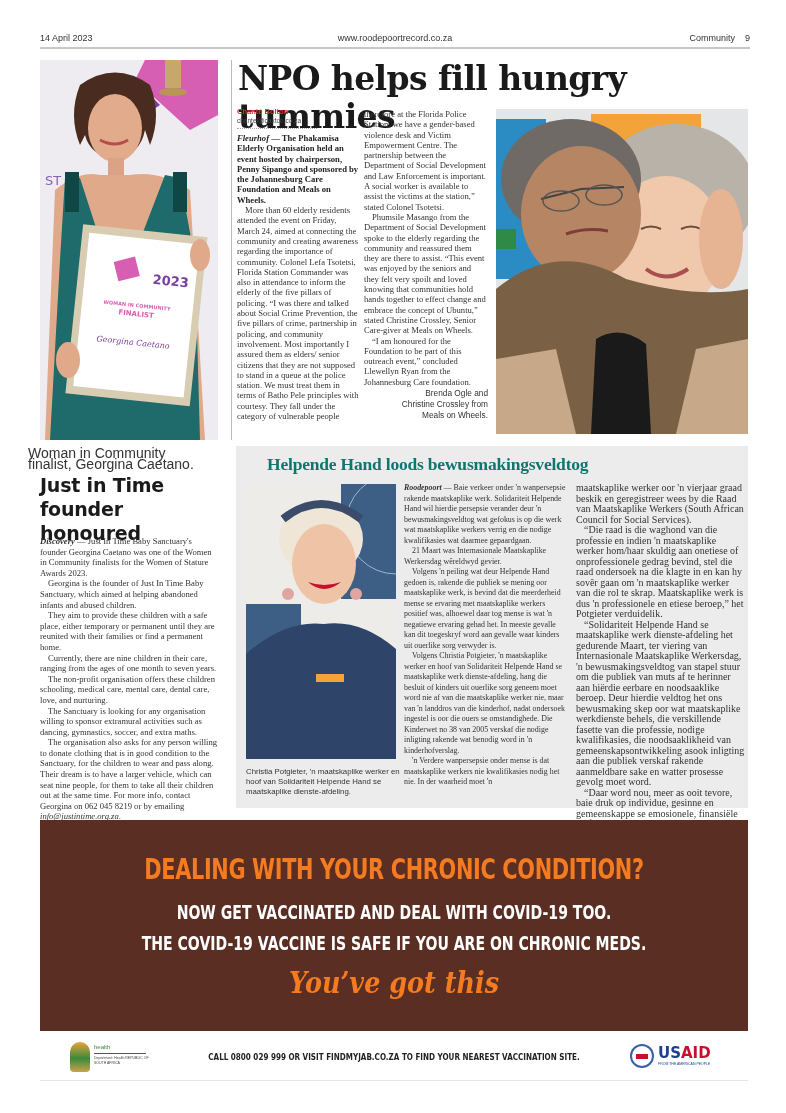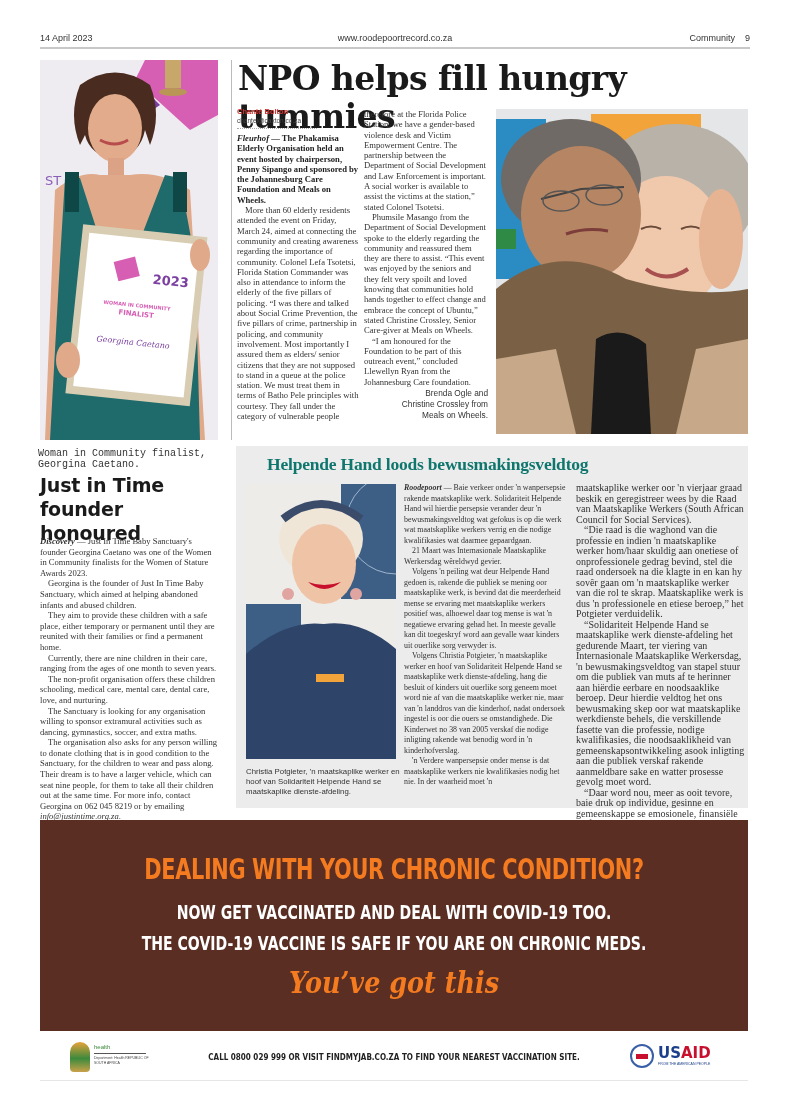--- a/index.html
+++ b/index.html
@@ -10,21 +10,21 @@
   .folio { top: 33px; left: 40px; width: 710px; height: 14px; font-family: "Liberation Sans Narrow", "Liberation Sans", sans-serif; font-size: 9px; color: #333; }
   .folio .date { position: absolute; left: 0; top: 0; }
   .folio .url { position: absolute; left: 0; right: 0; text-align: center; top: 0; }
   .folio .section { position: absolute; right: 0; top: 0; }
   .folio .section span { margin-left: 10px; }
   .folio-rule { top: 47px; left: 40px; width: 710px; height: 2px; background: #c8c8c8; }
 
   
   .photo-left { top: 60px; left: 40px; width: 178px; height: 380px; overflow: hidden; background: linear-gradient(180deg,#f1eef3 0%,#ebe7ee 100%); }
   .col-rule { top: 60px; left: 231px; width: 1px; height: 380px; background: #bbb; }
-  .caption-left { top: 448px; left: 38px; width: 180px; font-family: Liberation Mono, monospace; font-size: 10px; line-height: 11px; color: #333; }
+  .caption-left { top: 448px; left: 28px; width: 180px; font-family: Liberation Sans, sans-serif; font-size: 14px; line-height: 11px; color: #333; }
   .hl-left { top: 473px; left: 40px; width: 180px; font-family: "DejaVu Sans", sans-serif; font-size: 19px; line-height: 24px; color: #1a1a1a; letter-spacing: -0.2px; }
   .body-left { top: 536px; left: 40px; width: 180px; font-size: 8.6px; line-height: 10.6px; color: #333; text-align: left; }
   .body-left p { text-indent: 8px; }
   .body-left p.first { text-indent: 0; }
 
   
   .hl-main { top: 60px; left: 238px; width: 512px; font-family: "DejaVu Serif", serif; font-size: 33px; line-height: 38px; color: #1a1a1a; letter-spacing: -0.6px; }
 
   .byline { top: 107px; left: 237px; width: 125px; }
   .byline .name { font-family: "Liberation Sans", sans-serif; font-weight: bold; font-size: 7.5px; color: #d0312d; }

